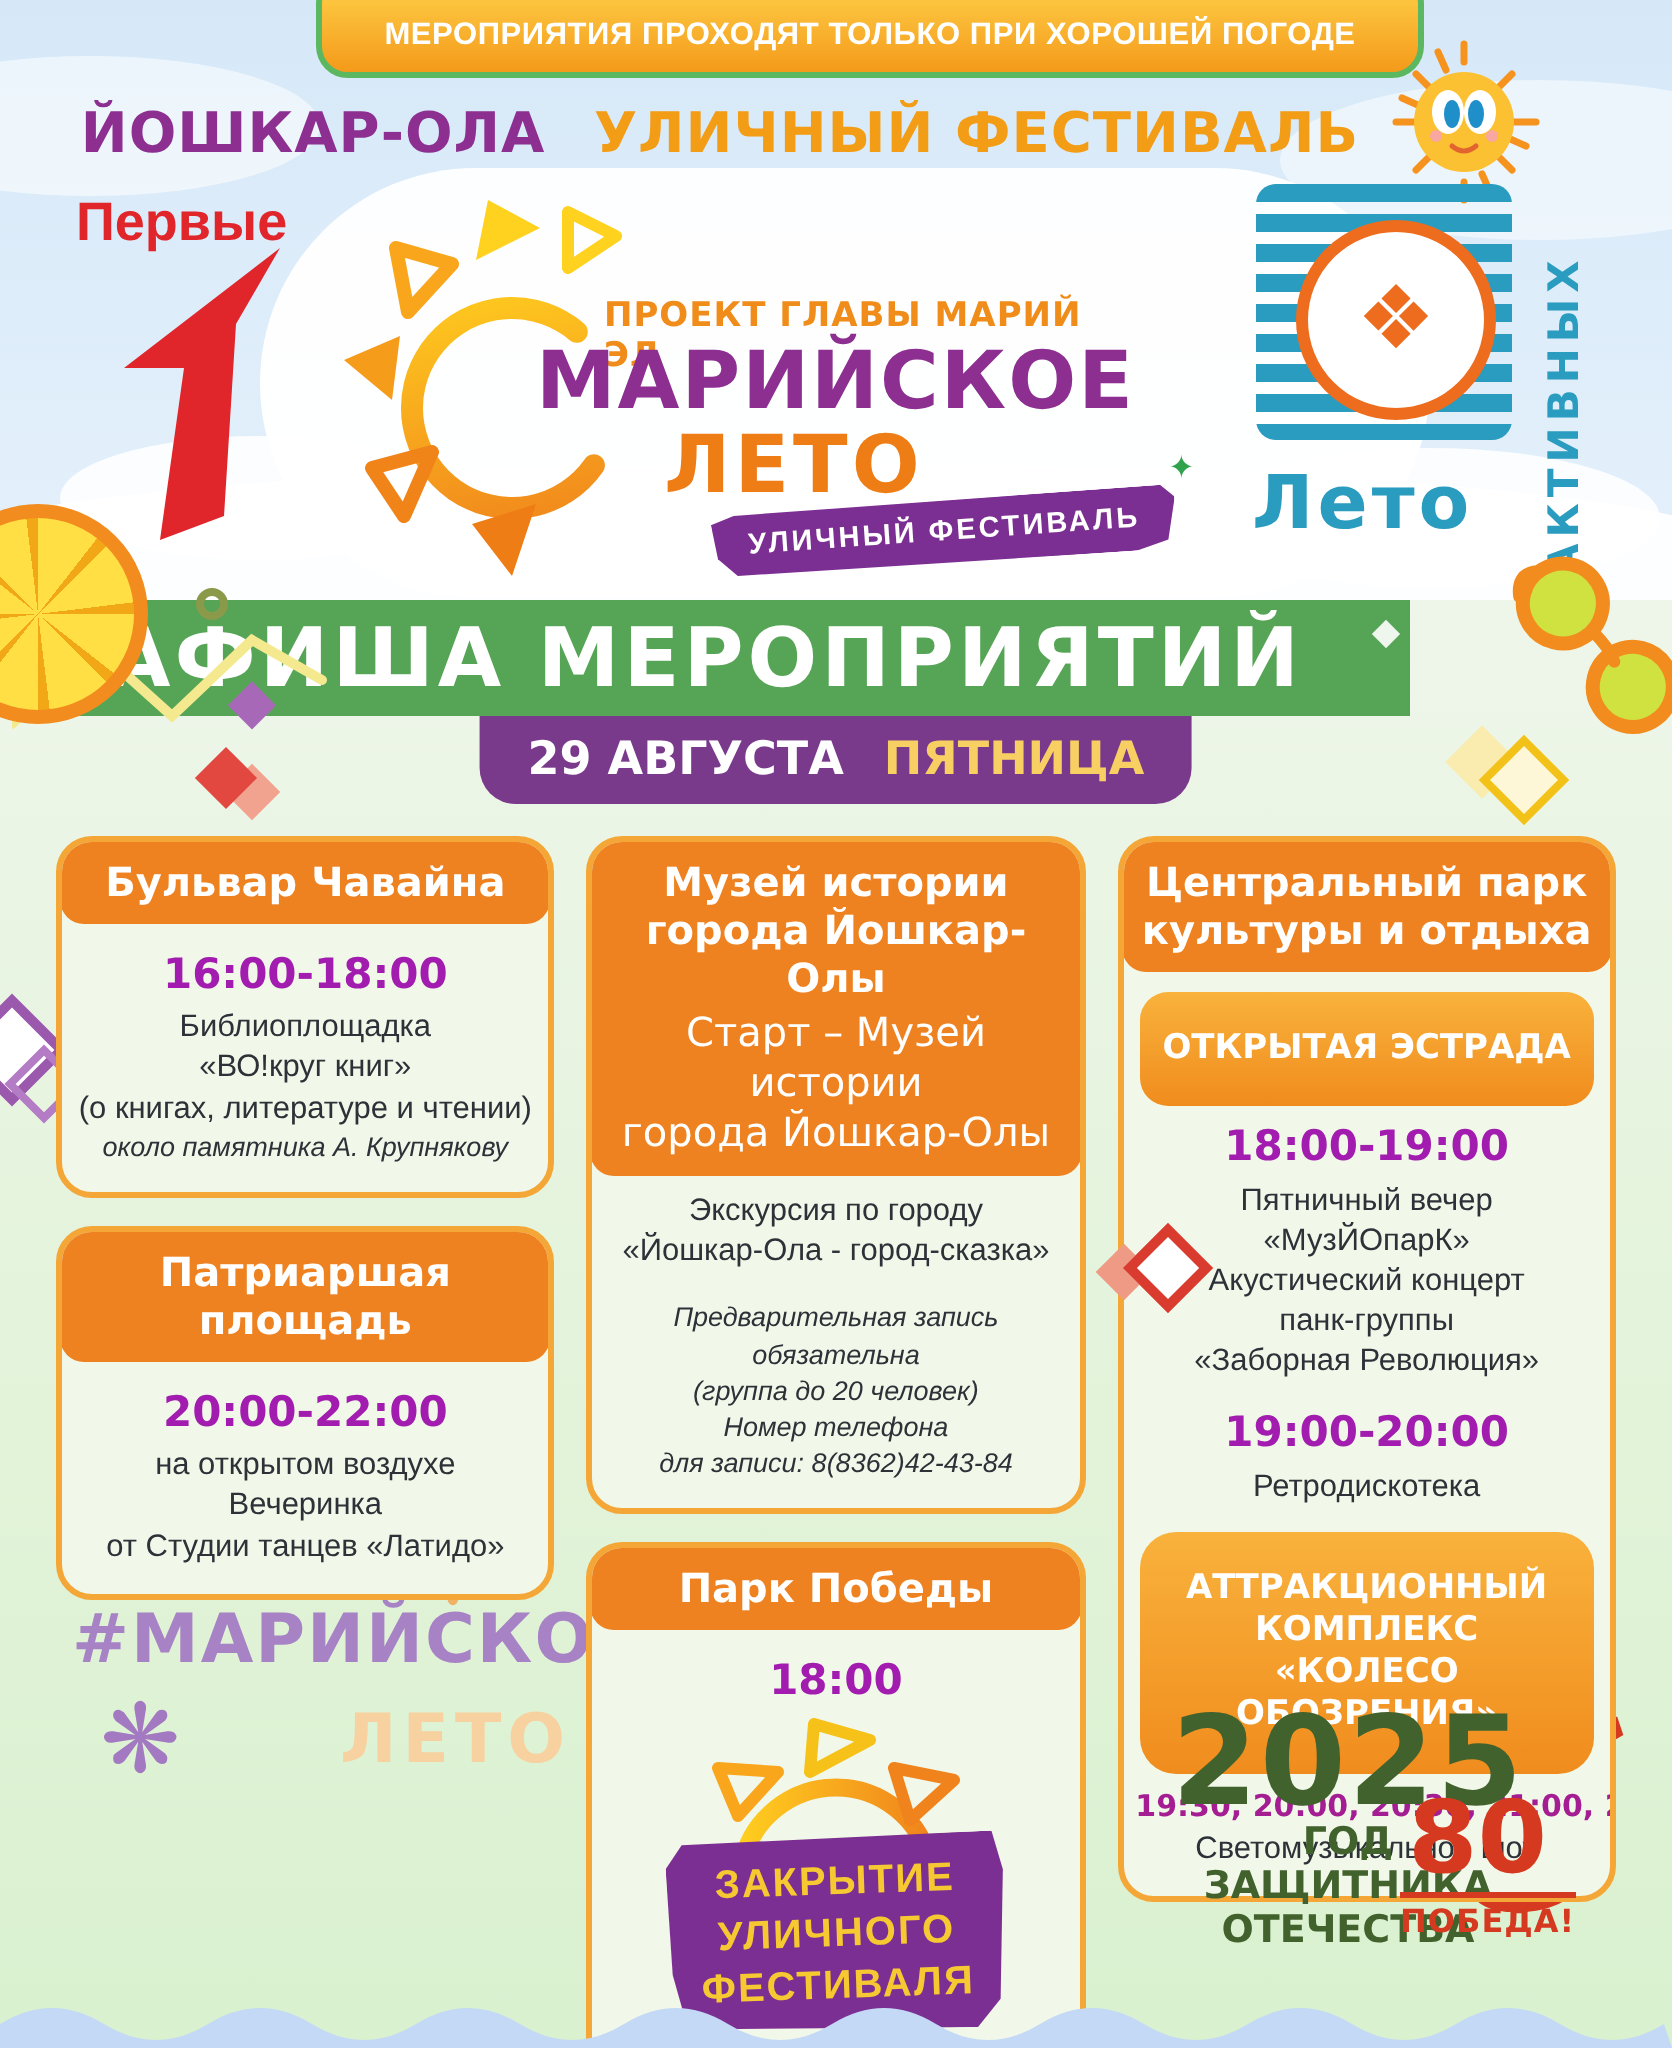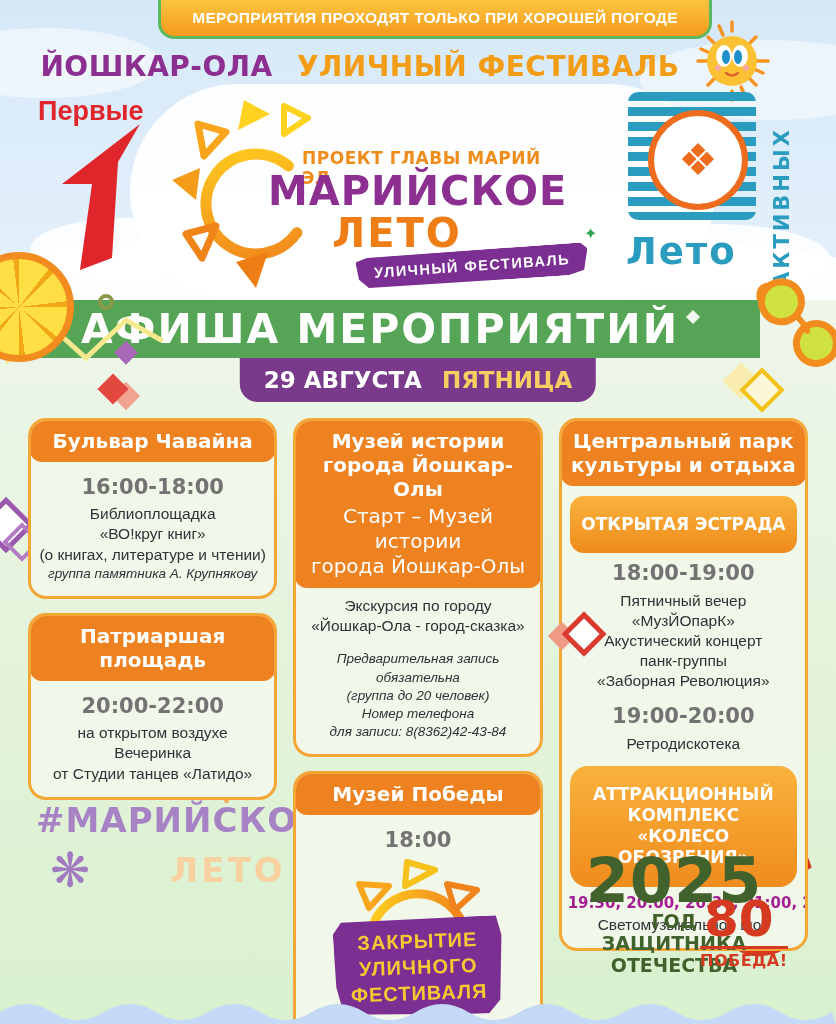--- a/index.html
+++ b/index.html
@@ -46,21 +46,21 @@
     background:#fff;border:6px solid #ee6c1d;display:flex;align-items:center;justify-content:center;
     color:#ee6c1d;font-size:44px;line-height:1;}
   .leto-word{position:absolute;left:4px;top:138px;color:#2a9cbf;font-weight:bold;font-size:37px;letter-spacing:2px;}
   .aktivnyh-word{position:absolute;right:8px;top:0;height:196px;writing-mode:vertical-rl;transform:rotate(180deg);
     color:#2a9cbf;font-weight:bold;font-size:21px;letter-spacing:3px;}
 
   
   .sun-mascot{position:absolute;left:684px;top:18px;z-index:5;}
 
   
-  .afisha-banner{position:absolute;left:0;top:300px;width:760px;height:58px;background:#56a556;z-index:3;
+  .afisha-banner{position:absolute;left:0;top:300px;width:705px;height:58px;background:#56a556;z-index:3;
     display:flex;align-items:center;justify-content:center;color:#fff;font-weight:bold;font-size:41px;letter-spacing:2px;}
   .date-pill{position:absolute;left:50%;transform:translateX(-50%);top:358px;z-index:4;
     background:#7a3a8b;border-radius:0 0 18px 18px;padding:9px 24px;font-weight:bold;font-size:23px;white-space:nowrap;}
   .date-pill .d{color:#fff;}
   .date-pill .w{color:#f8cf63;margin-left:12px;}
   .banner-diamond{position:absolute;left:688px;top:312px;width:10px;height:10px;background:#fff;transform:rotate(45deg);opacity:.9;z-index:4;}
 
   
   .orange-slice{position:absolute;left:-36px;top:252px;width:96px;height:96px;border-radius:50%;
     border:7px solid #f28c1e;background:repeating-conic-gradient(#ffdf43 0 38deg,#f2a816 38deg 45deg);z-index:5;}
@@ -77,21 +77,21 @@
   .sunglasses{position:absolute;left:746px;top:276px;z-index:6;transform:rotate(14deg);}
 
   
   .cards-row{position:absolute;left:28px;top:418px;width:780px;display:flex;gap:16px;align-items:flex-start;z-index:5;}
   .col{flex:1;display:flex;flex-direction:column;gap:14px;min-width:0;}
   .card{border:3px solid #f4a636;border-radius:18px;background:#f1f8e9;overflow:hidden;}
   .card-header{background:#ee8120;color:#fff;font-weight:bold;text-align:center;
     padding:9px 6px;font-size:20px;border-radius:12px 12px 12px 12px;margin:-1px -1px 0;line-height:1.2;}
   .card-header .sub{display:block;font-weight:normal;font-size:20px;margin-top:3px;line-height:1.25;}
   .card-body{padding:8px 6px 13px;text-align:center;color:#2d3238;font-size:15.5px;line-height:1.3;}
-  .time{color:#737373;font-weight:bold;font-size:21px;margin:4px 0 3px;font-family:"DejaVu Sans",sans-serif;}
+  .time{color:#a21caf;font-weight:bold;font-size:21px;margin:4px 0 3px;font-family:"DejaVu Sans",sans-serif;}
   .note{font-style:italic;font-size:13.5px;line-height:1.35;}
   .gap{height:14px;}
   .pill{background:linear-gradient(#f9b23c,#f08c1e);color:#fff;font-weight:bold;border-radius:14px;
     padding:18px 6px;font-size:17px;margin:2px 2px 7px;line-height:1.25;}
   .times-list{color:#a51d92;font-weight:bold;font-size:15px;margin:6px 0 2px;white-space:nowrap;font-family:"DejaVu Sans",sans-serif;}
 
   
   .card-sun{margin:2px auto -14px;display:block;}
   .closing-brush{display:inline-block;transform:rotate(-2deg);padding:10px 16px;margin:0 auto 6px;}
   .closing-brush span{display:block;color:#f6c832;font-weight:bold;font-size:20px;letter-spacing:1px;line-height:1.3;}
@@ -228,21 +228,21 @@
   <div class="cards-row">
 
     <div class="col">
       <div class="card">
         <div class="card-header display">Бульвар Чавайна</div>
         <div class="card-body">
           <div class="time">16:00-18:00</div>
           <div>Библиоплощадка</div>
           <div>«ВО!круг книг»</div>
           <div>(о книгах, литературе и чтении)</div>
-          <div class="note">группа памятника А. Крупнякову</div>
+          <div class="note">около памятника А. Крупнякову</div>
         </div>
       </div>
       <div class="card">
         <div class="card-header display">Патриаршая площадь</div>
         <div class="card-body">
           <div class="time">20:00-22:00</div>
           <div>на открытом воздухе</div>
           <div>Вечеринка</div>
           <div>от Студии танцев «Латидо»</div>
         </div>
@@ -261,21 +261,21 @@
           <div>Экскурсия по городу</div>
           <div>«Йошкар-Ола - город-сказка»</div>
           <div class="gap"></div>
           <div class="note">Предварительная запись обязательна</div>
           <div class="note">(группа до 20 человек)</div>
           <div class="note">Номер телефона</div>
           <div class="note">для записи: 8(8362)42-43-84</div>
         </div>
       </div>
       <div class="card">
-        <div class="card-header display">Музей Победы</div>
+        <div class="card-header display">Парк Победы</div>
         <div class="card-body">
           <div class="time">18:00</div>
           <svg class="card-sun" width="150" height="74" viewBox="0 0 150 74">
             <defs>
               <linearGradient id="sg2" x1="0" y1="0" x2="1" y2="0">
                 <stop offset="0" stop-color="#ffce1f"></stop>
                   <stop offset="1" stop-color="#f0831c"></stop>
               </linearGradient>
             </defs>
             <path d="M28,74 A48,48 0 0 1 122,74" fill="none" stroke="url(#sg2)" stroke-width="9"></path>

